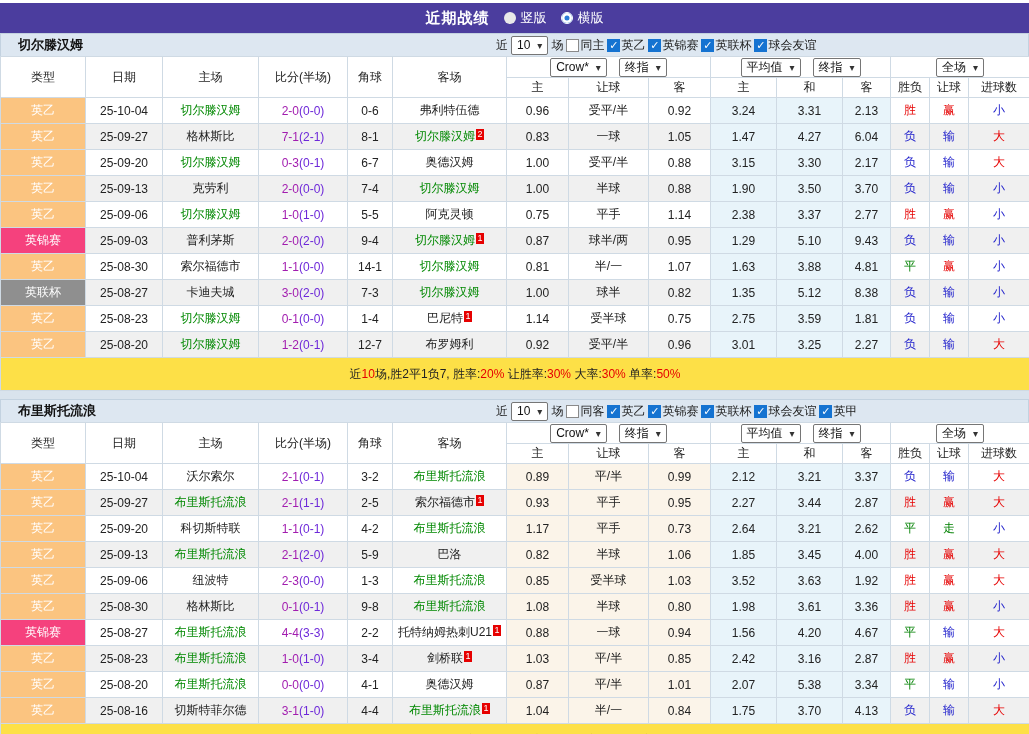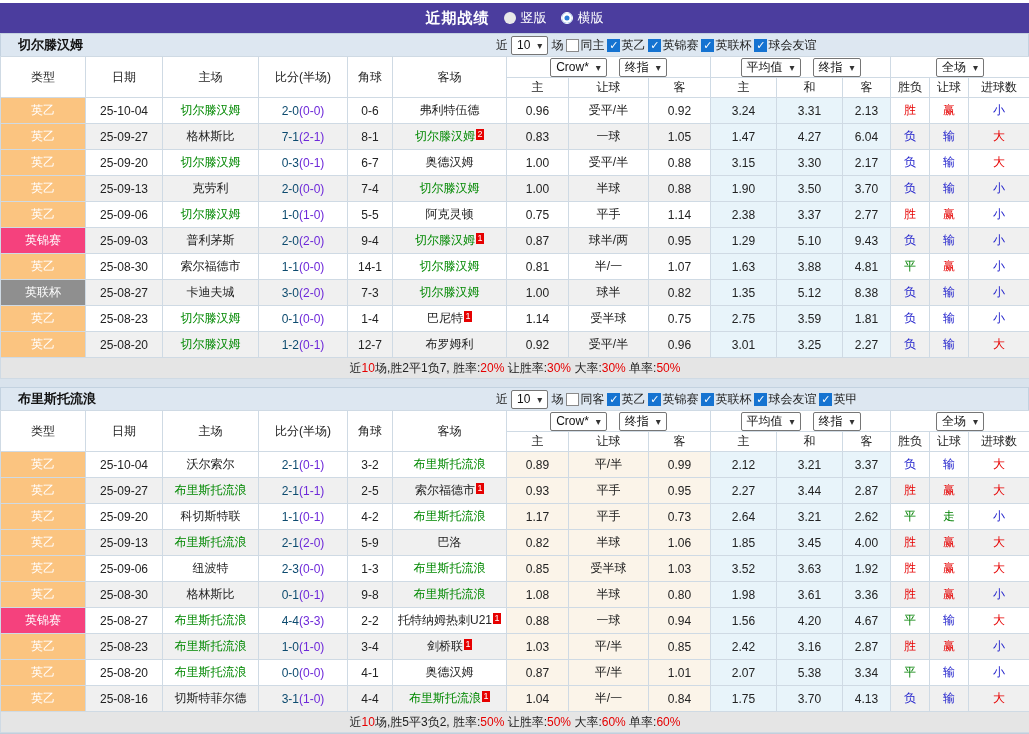--- a/index.html
+++ b/index.html
@@ -40,33 +40,33 @@
   tr.ddrow th { height:21px; }
   tr.subrow th { height:20px; }
   tbody td { height:26px; background:#fff; }
   tr.even td { background:#f0f0f0; }
   td.c-avg { background:#e8f4fa !important; }
   .p2 td.c-crow { background:#fbf4e9 !important; }
   td.t-l2  { background:#fbc480 !important; color:#fff; }
   td.t-tr  { background:#f5417d !important; color:#fff; }
   td.t-cup { background:#8f8f8f !important; color:#fff; }
 
-  .score-main { color:#0c4a6e; }
+  .score-main { color:#a21caf; }
   .score-half { color:#6d28d9; }
   .focus { color:#008800; }
   .res-r { color:#e60000; } .res-b { color:#2222cc; } .res-g { color:#008000; }
   .badge { display:inline-block; background:#e60000; color:#fff; font-size:9px; line-height:11px;
            min-width:8px; padding:0 1px; margin-left:1px; vertical-align:3px; }
 
   .selbox { display:inline-flex; align-items:center; gap:7px; border:1px solid #767676; background:#fff;
             border-radius:2px; padding:1px 5px; font-size:12px; line-height:15px; color:#111; cursor:pointer; }
   .selbox .caret { font-size:10px; color:#333; }
   .ddwrap { display:flex; align-items:center; justify-content:center; gap:12px; }
 
-  tfoot td { height:21px; background:#e5e5e5; font-size:12px; color:#222; }
+  tfoot td { height:33px; background:#fde047; font-size:12px; color:#222; }
   tfoot .red { color:#e60000; }
 </style>
 </head>
 <body>
 
 <div class="topgap"></div>
 
 <div class="titlebar">
   <span class="title">近期战绩</span>
   <span class="radio-opt">

